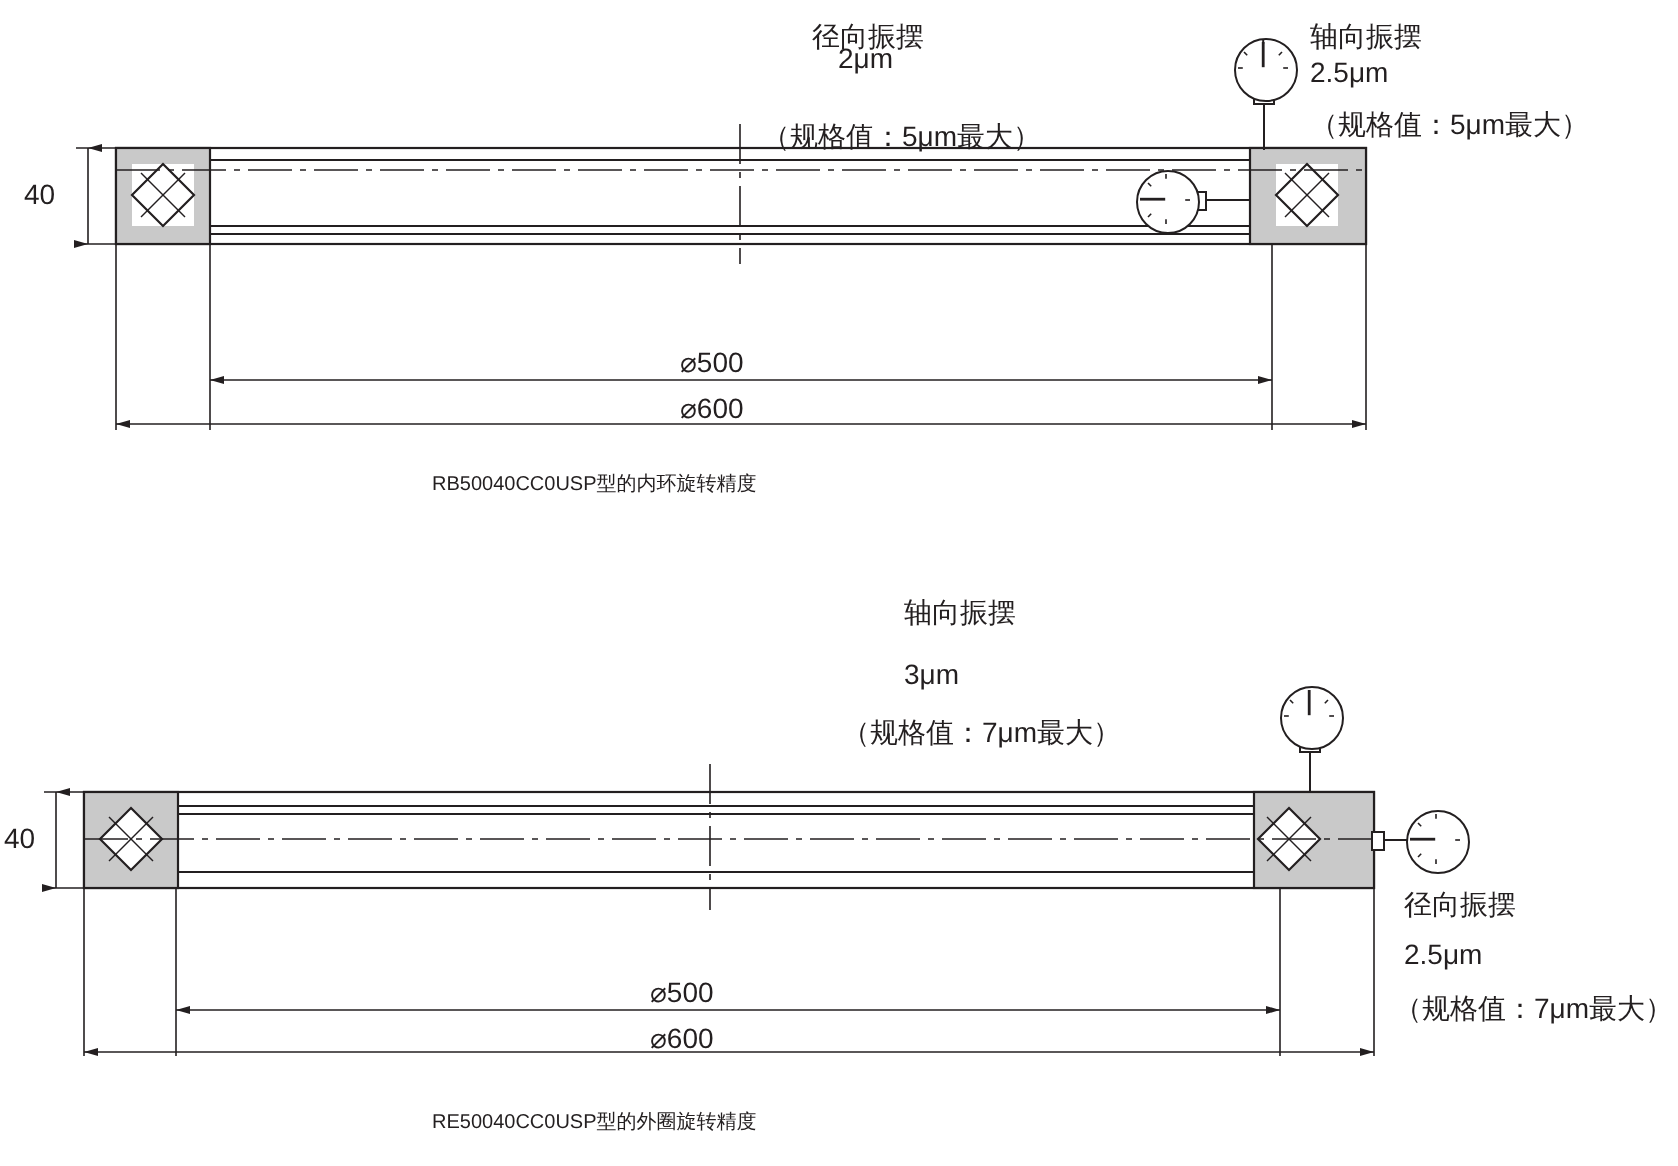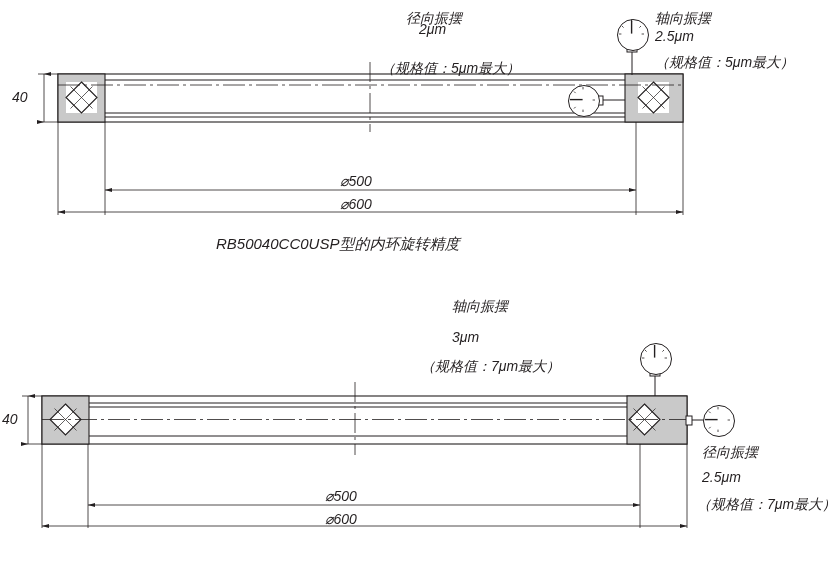--- a/index.html
+++ b/index.html
@@ -13,32 +13,31 @@
     position: relative;
     font-family: "Liberation Sans", sans-serif;
     color: #231f20;
     overflow: hidden;
   }
   .stage {
     position: absolute;
     left: 0; top: 0;
     width: 839px;
     height: 583px;
-    font-style: italic;
   }
   .lbl {
     position: absolute;
     font-size: 14px;
     line-height: 20px;
     white-space: nowrap;
     color: #231f20;
   }
   .caption {
     position: absolute;
-    font-size: 15px;
+    font-size: 10px;
     white-space: nowrap;
     color: #231f20;
   }
   .dim-num {
     position: absolute;
     font-size: 14px;
     white-space: nowrap;
   }
   svg { position: absolute; left: 0; top: 0; }
   .gauge-face {
@@ -228,14 +227,15 @@
   <div class="lbl" style="left:421px; top:356px;">（规格值：7μm最大）</div>
 
   <div class="lbl" style="left:702px; top:442px;">径向振摆</div>
   <div class="lbl" style="left:702px; top:467px;">2.5μm</div>
   <div class="lbl" style="left:697px; top:494px;">（规格值：7μm最大）</div>
 
   <div class="dim-num" style="left:2px; top:411px;">40</div>
   <div class="dim-num" style="left:325px; top:488px;">⌀500</div>
   <div class="dim-num" style="left:325px; top:511px;">⌀600</div>
 
+  <div class="caption" style="left:216px; top:554px;">RE50040CC0USP型的外圈旋转精度</div>
 
 </div>
 
 </body></html>

